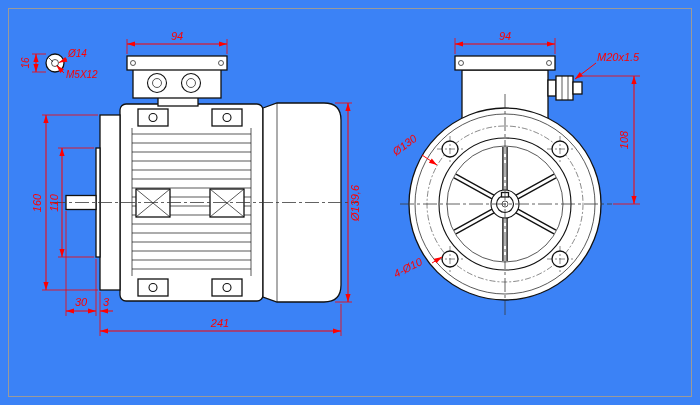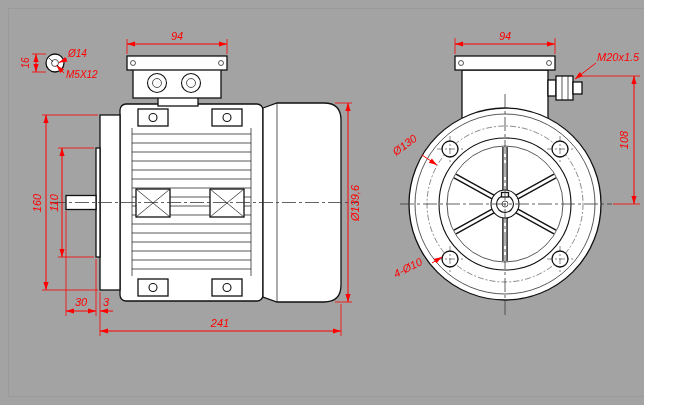--- a/index.html
+++ b/index.html
@@ -1,16 +1,16 @@
 <!DOCTYPE html>
 <html><head>
 <meta charset="utf-8">
 <style>
   html,body{margin:0;padding:0;background:#fff;}
-  .stage{position:relative;width:644px;height:405px;background:#a3a3a3;overflow:hidden;
+  .stage{position:relative;width:700px;height:405px;background:#3b82f6;overflow:hidden;
          font-family:"Liberation Sans",sans-serif;}
   svg{position:absolute;left:0;top:0;}
   .frame{fill:none;stroke:#9a9a9a;stroke-width:1;}
   .gf{fill:#ffffff;stroke:#111;stroke-width:1.3;}
   .g{fill:none;stroke:#111;stroke-width:1.1;}
   .t{fill:none;stroke:#111;stroke-width:0.7;}
   .spk{stroke:#111;stroke-width:5.5;fill:none;}
   .spkw{stroke:#fff;stroke-width:2.8;fill:none;}
   .cl{fill:none;stroke:#3a3a3a;stroke-width:0.8;stroke-dasharray:14 3 3 3;}
   .clh{fill:none;stroke:#3a3a3a;stroke-width:0.6;stroke-dasharray:6 2 2 2;}

